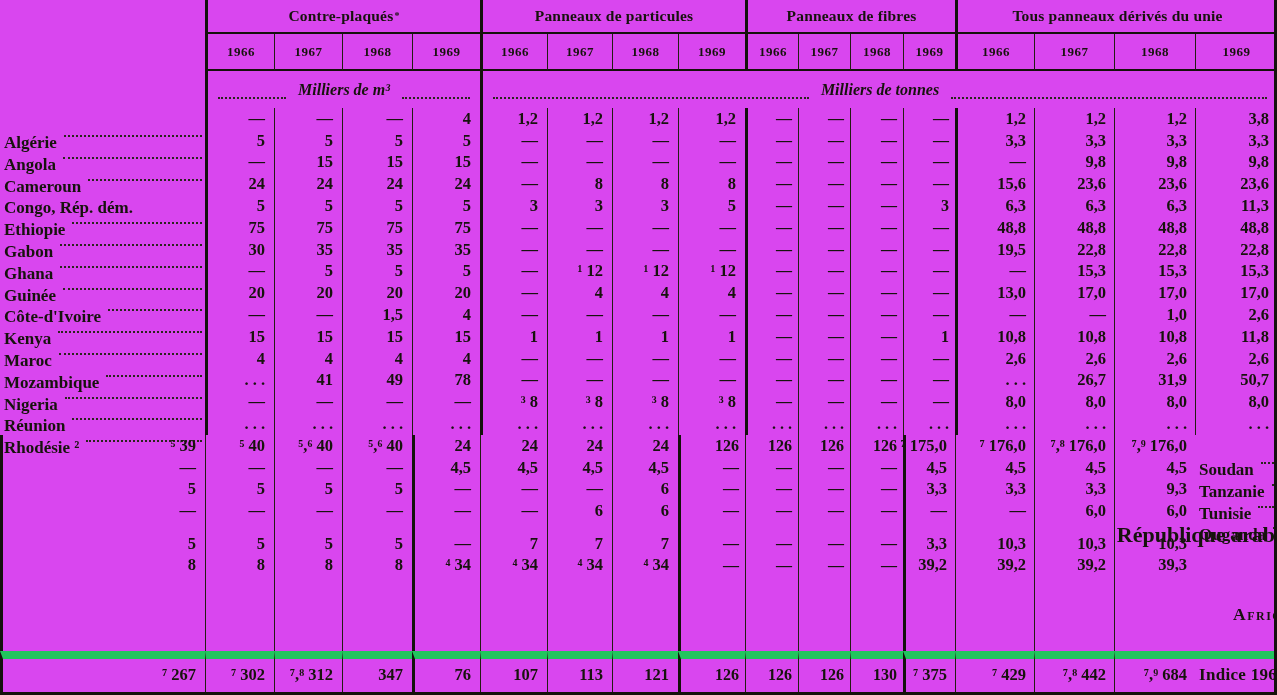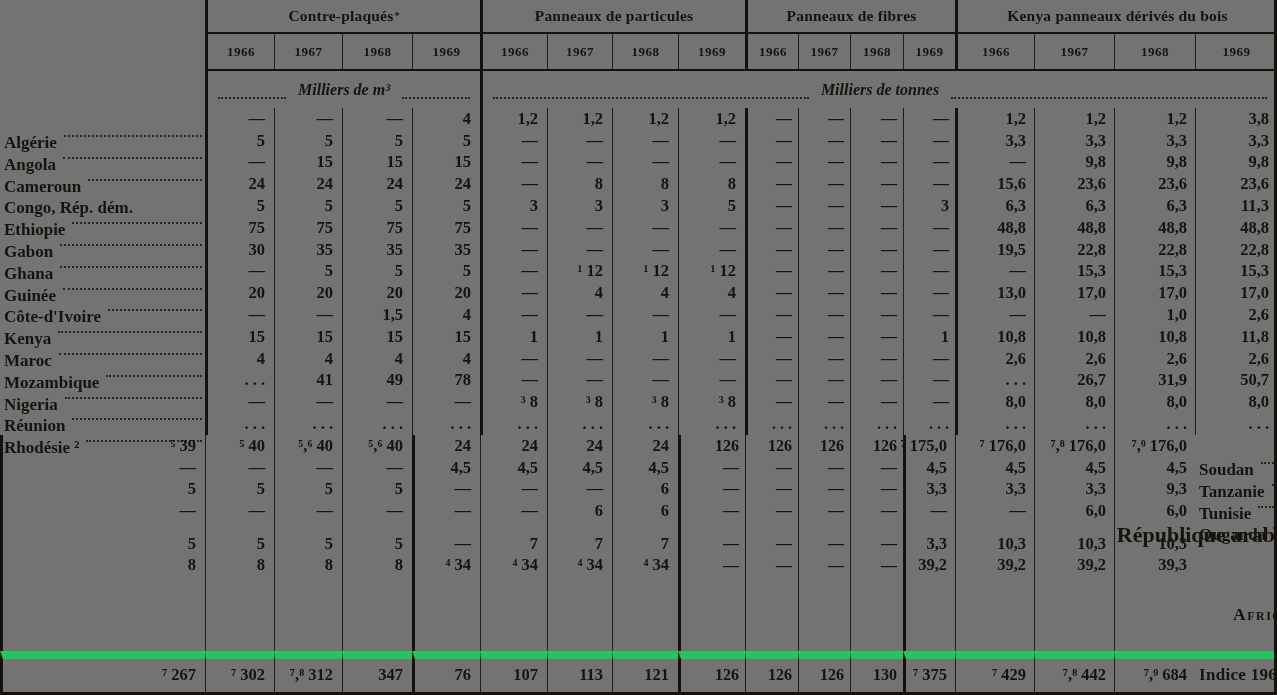--- a/index.html
+++ b/index.html
@@ -1,17 +1,17 @@
 <!DOCTYPE html>
 <html><head>
 <meta charset="utf-8">
 <style>
   html,body{margin:0;padding:0;background:#ffffff;}
   .grid{
-    width:1277px;height:695px;box-sizing:border-box;background:#737373;
+    width:1277px;height:695px;box-sizing:border-box;background:#d946ef;
     display:grid;
     grid-template-columns:205px 69px 68px 70px 68px 67px 65px 66px 67px 53px 52px 53px 52px 79px 80px 81px 82px;
     grid-template-rows:34px 37px 37px repeat(19,21.8px) 43.6px 12px 73px 41px;
     border-right:3px solid #15110c;border-bottom:3px solid #15110c;
     color:#17130d;font-family:"Liberation Serif","DejaVu Serif",serif;font-weight:bold;
     overflow:hidden;
   }
   .cell{display:flex;align-items:center;min-width:0;}
   .title{justify-content:center;font-size:15.5px;border-bottom:2px solid #15110c;letter-spacing:.2px;white-space:nowrap;}
   .title sup{font-size:10px;margin-left:1px;line-height:0;}
@@ -45,21 +45,21 @@
       <span>Contre-plaqués</span>
       <sup>*</sup>
     </div>
   <div class="cell title bl3" style="grid-area:1/6/2/10">
       <span>Panneaux de particules</span>
     </div>
   <div class="cell title bl3" style="grid-area:1/10/2/14">
       <span>Panneaux de fibres</span>
     </div>
   <div class="cell title bl3" style="grid-area:1/14/2/18">
-      <span>Kenya panneaux dérivés du bois</span>
+      <span>Tous panneaux dérivés du unie</span>
     </div>
 
   <div class="cell yr bl3" style="grid-area:2/2">1966</div>
   <div class="cell yr bl1" style="grid-area:2/3">1967</div>
   <div class="cell yr bl1" style="grid-area:2/4">1968</div>
   <div class="cell yr bl1" style="grid-area:2/5">1969</div>
   <div class="cell yr bl3" style="grid-area:2/6">1966</div>
   <div class="cell yr bl1" style="grid-area:2/7">1967</div>
   <div class="cell yr bl1" style="grid-area:2/8">1968</div>
   <div class="cell yr bl1" style="grid-area:2/9">1969</div>

